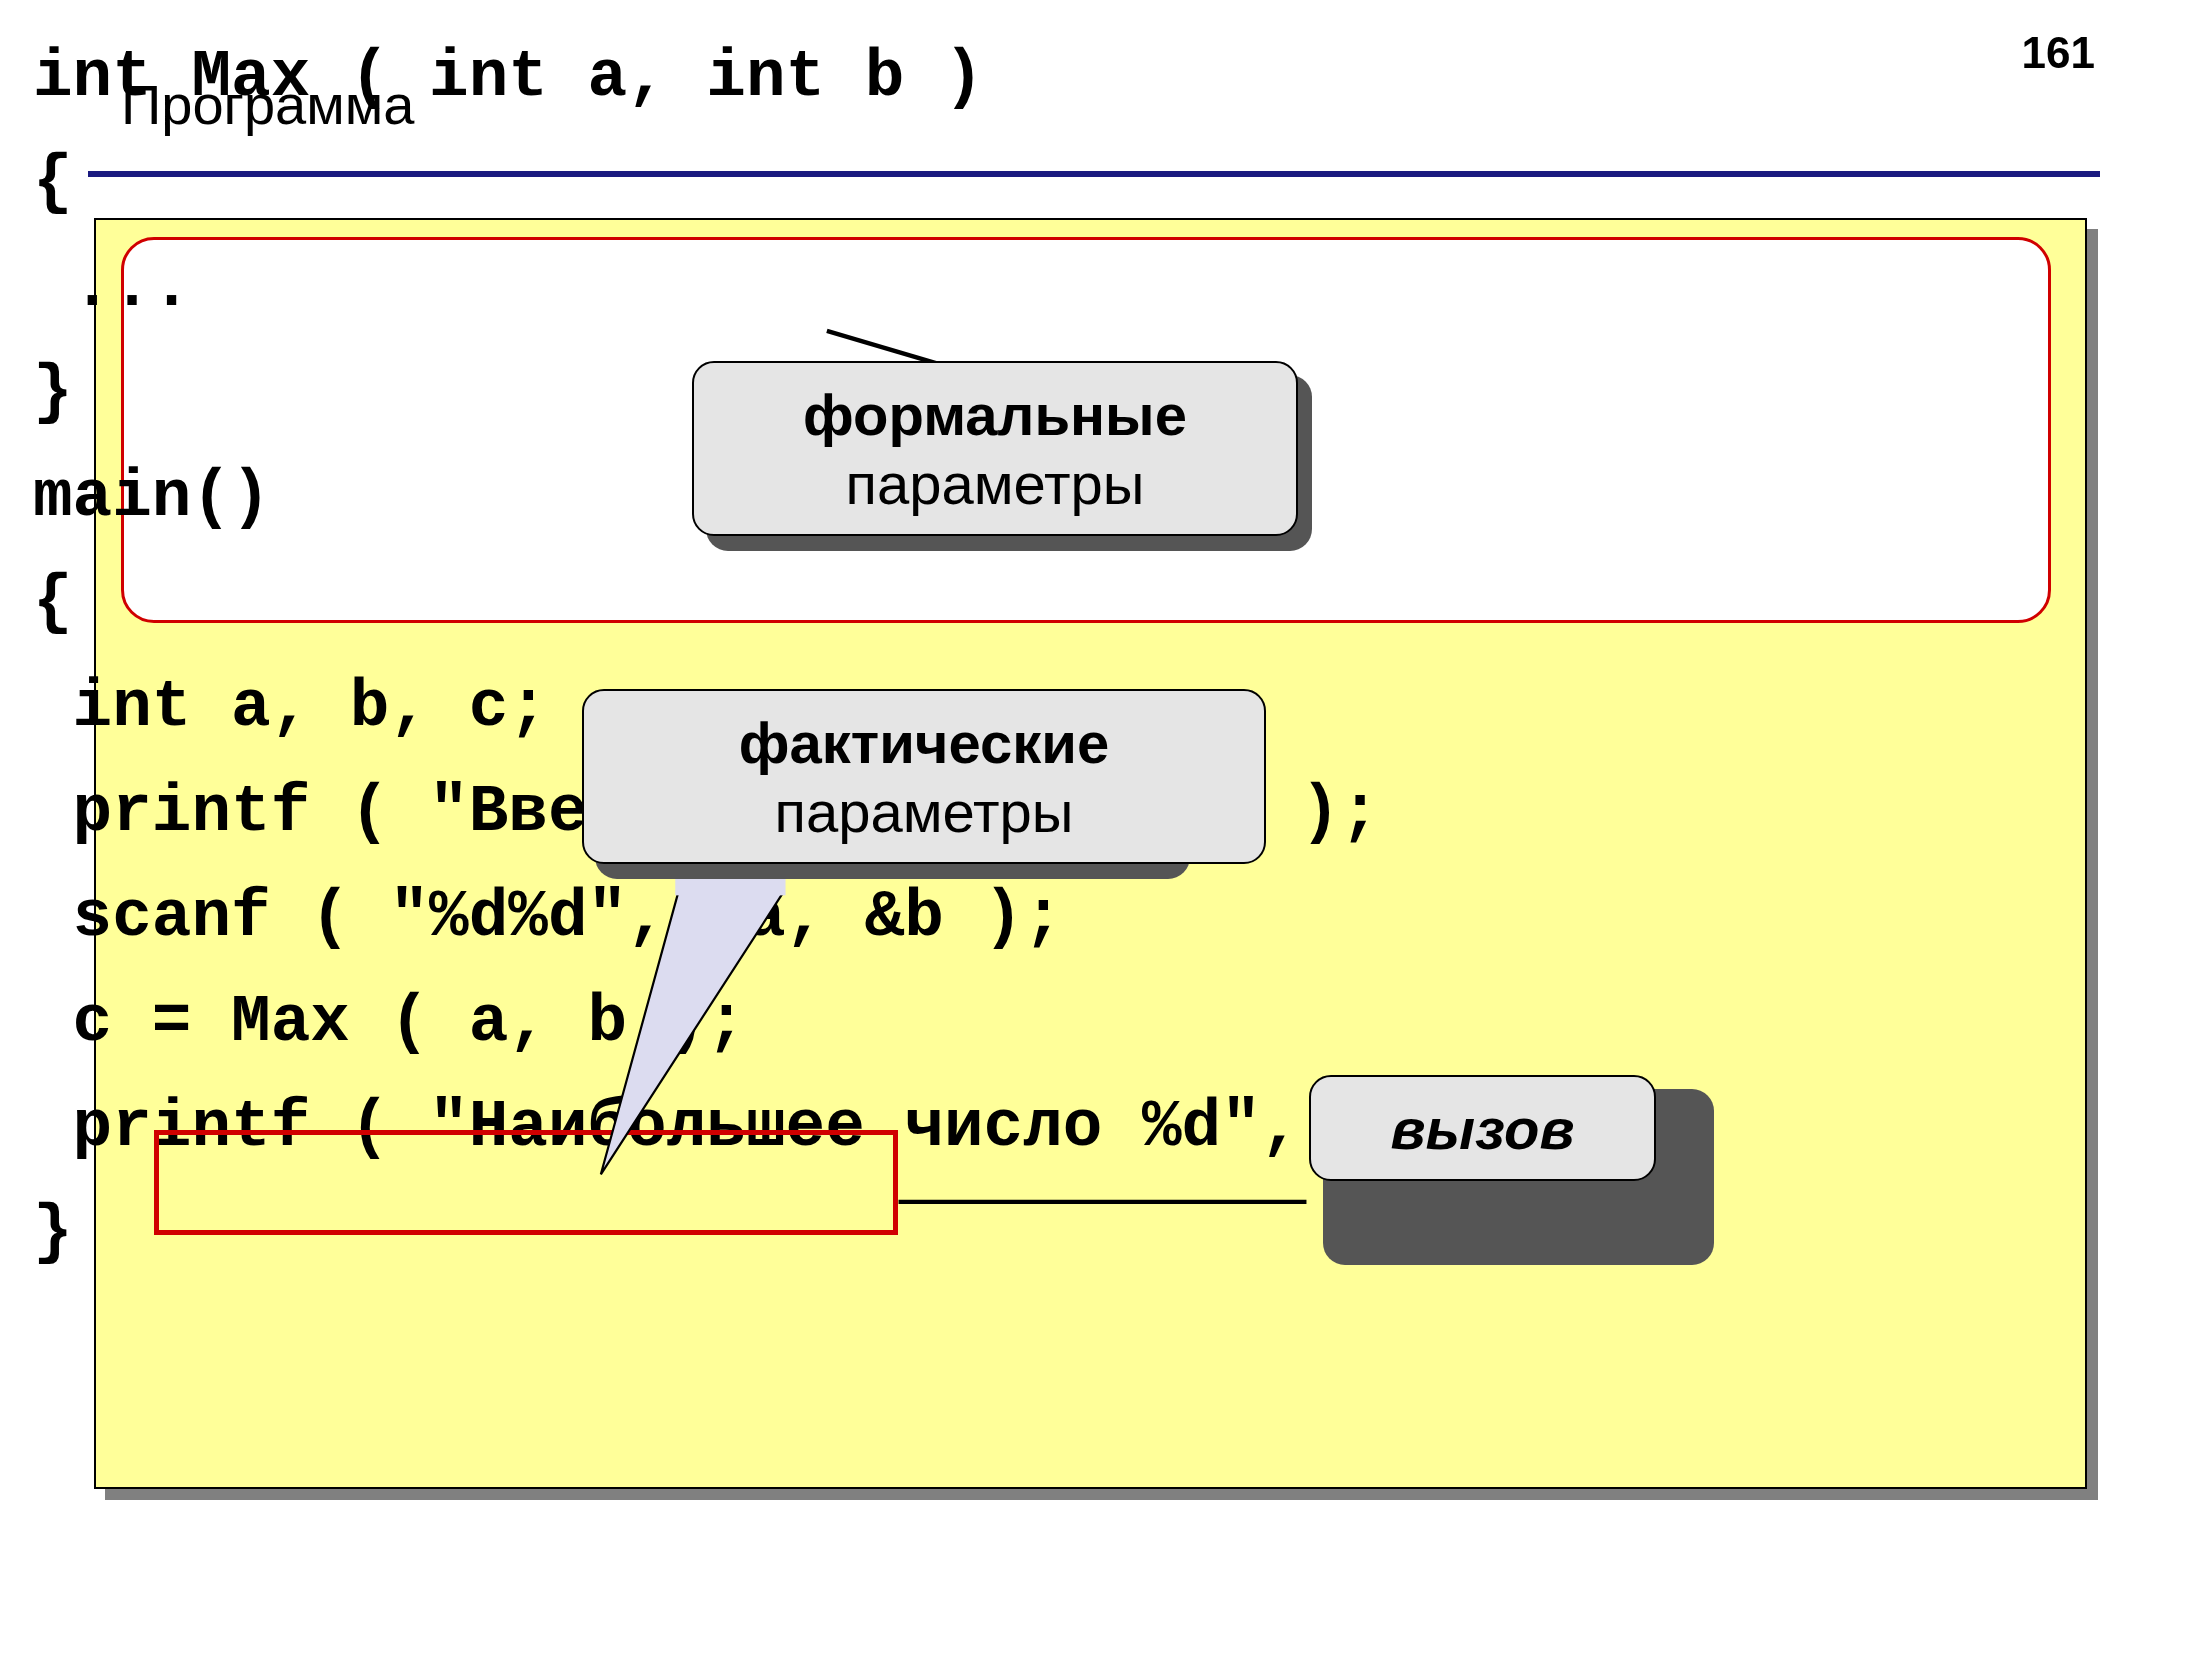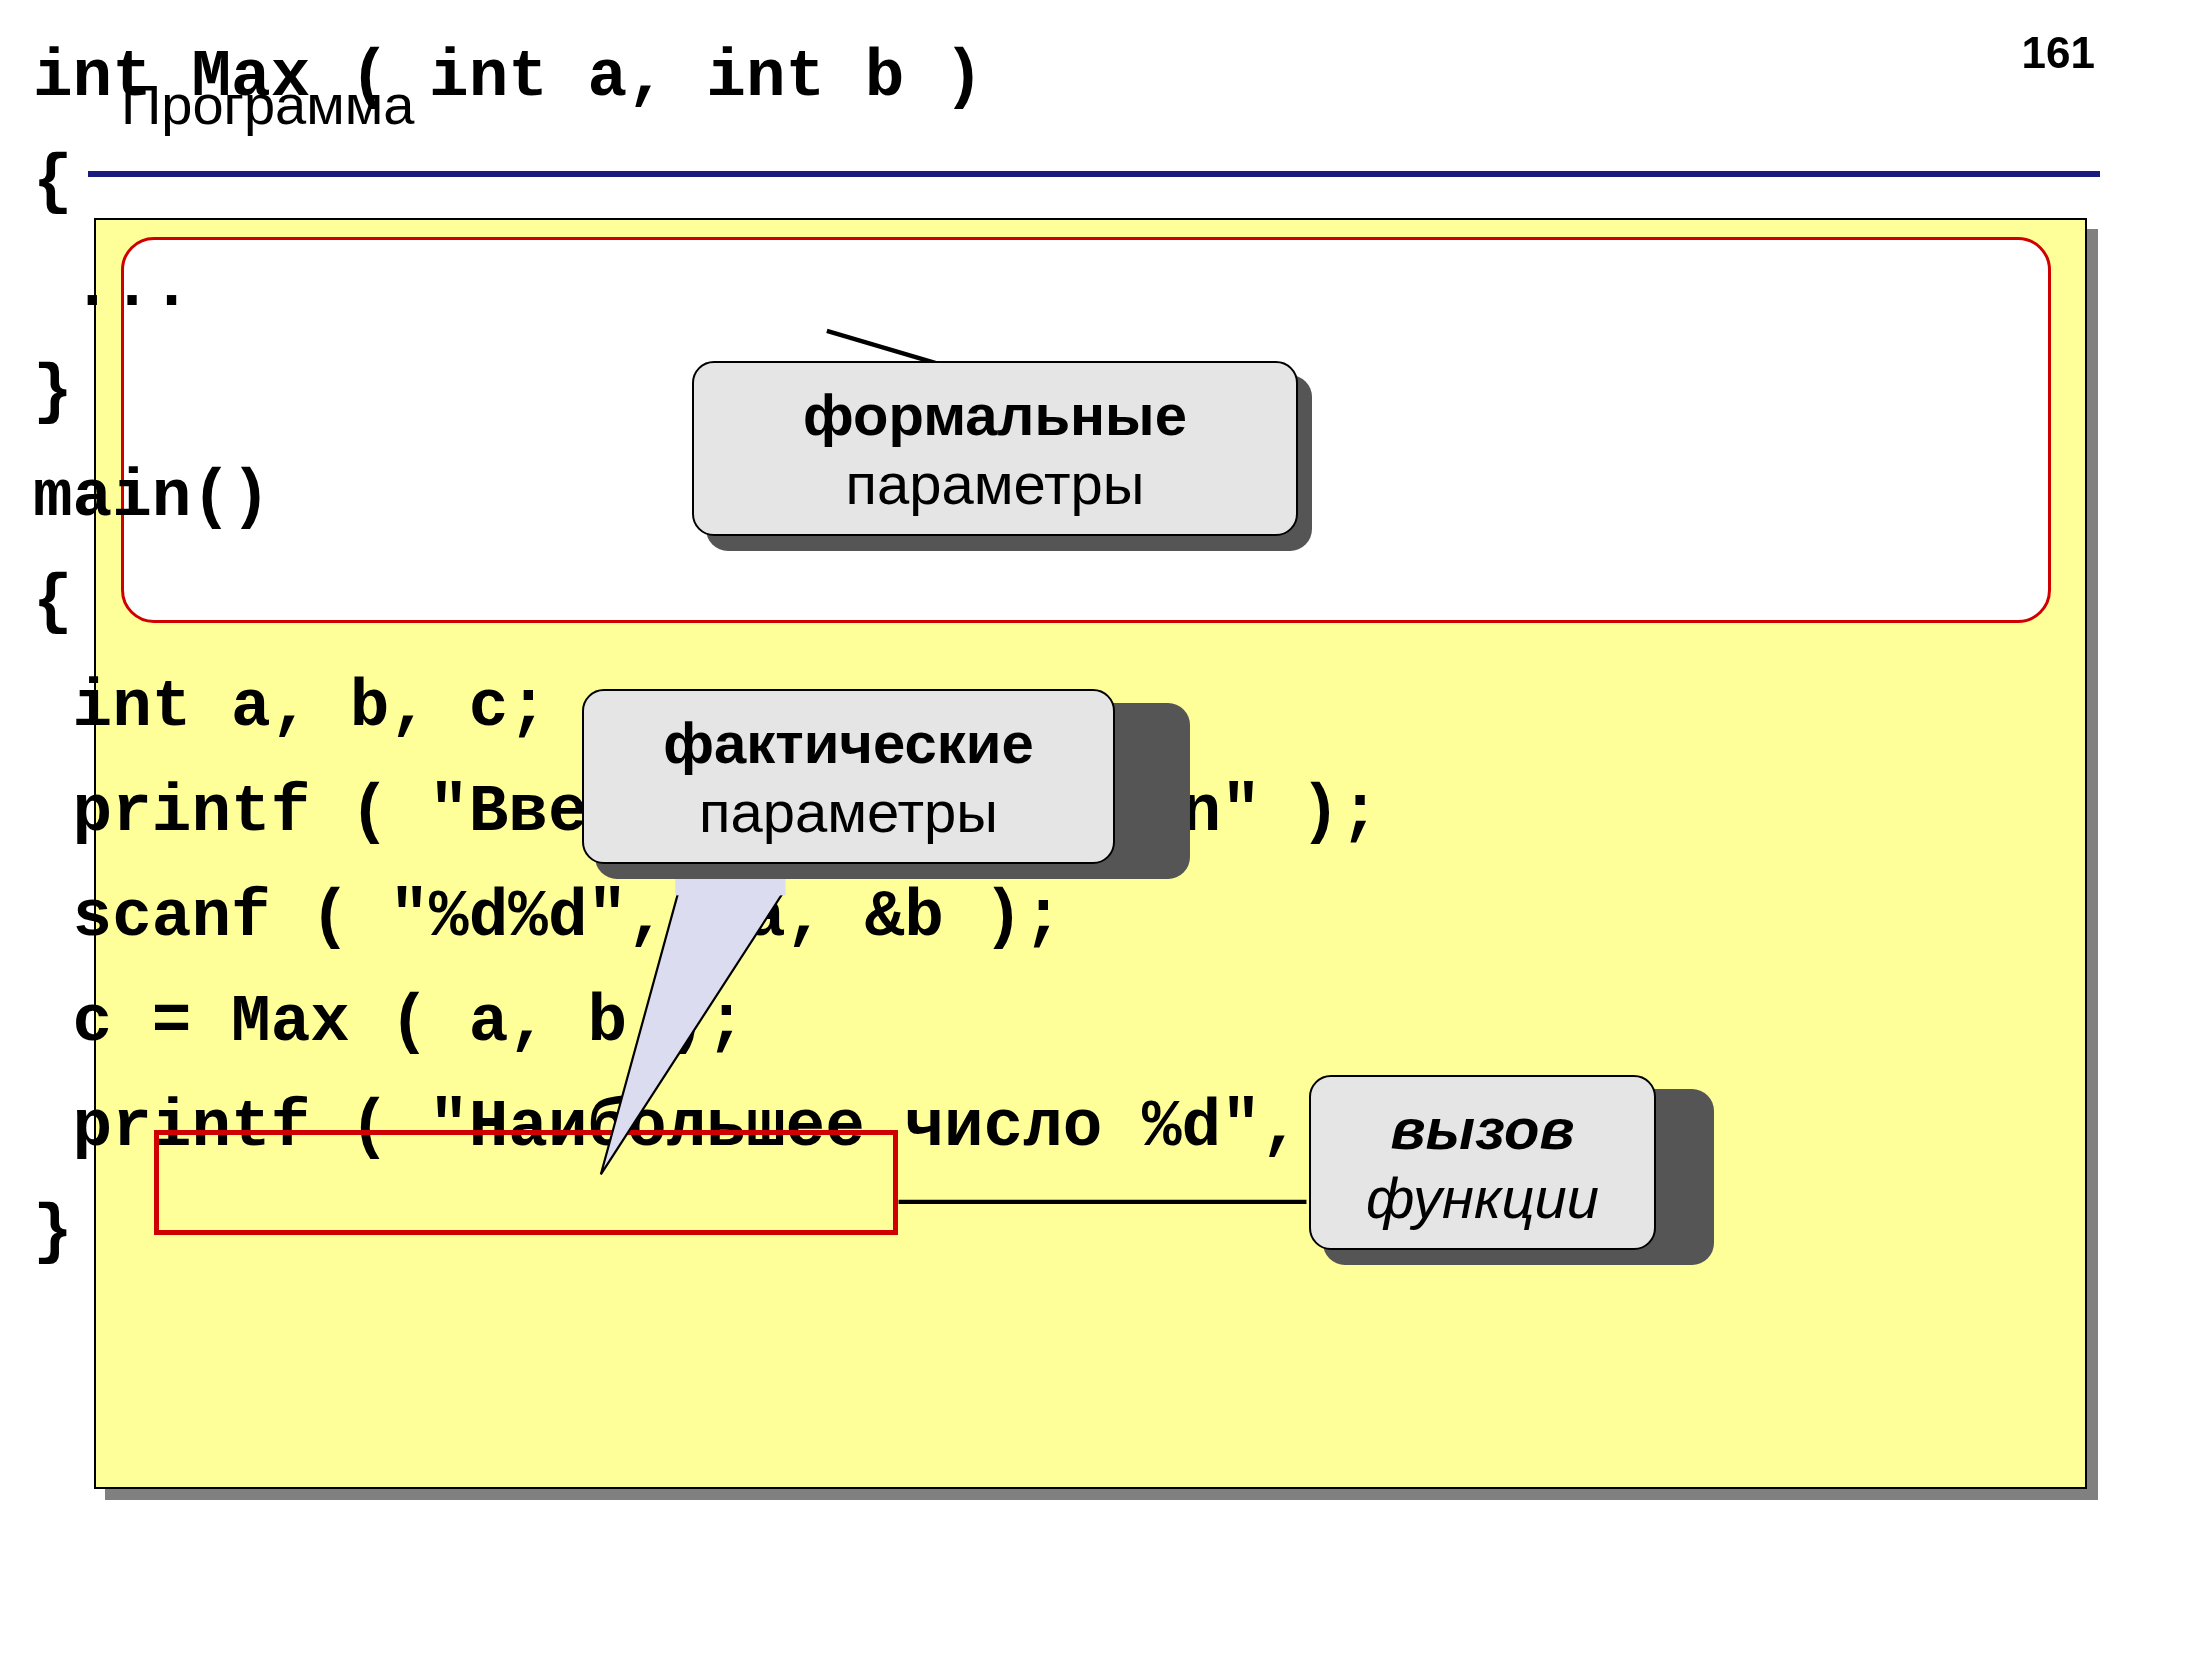--- a/index.html
+++ b/index.html
@@ -147,23 +147,22 @@
   <line x1="1630" y1="2180" x2="2370" y2="2180" stroke="#000" stroke-width="8"></line>
 </svg>
 
 <div class="callout-shadow" style="top:375px; left:706px; width:606px; height:176px;"></div>
 <div class="callout" style="top:361px; left:692px; width:606px;">
   <span class="b">формальные</span><br>
   <span>параметры</span>
 </div>
 
 <div class="callout-shadow" style="top:703px; left:595px; width:595px; height:176px;"></div>
-<div class="callout" style="top:689px; left:582px; width:533px;">
+<div class="callout" style="top:689px; left:582px; width:684px;">
   <span class="b">фактические</span><br>
   <span>параметры</span>
 </div>
 
 <div class="callout-shadow" style="top:1089px; left:1323px; width:391px; height:176px;"></div>
 <div class="callout" style="top:1075px; left:1309px; width:347px;font-style:italic;">
   <span class="b">вызов</span><br>
-  <span>функции</span>
 </div>
 
 
 </body></html>

